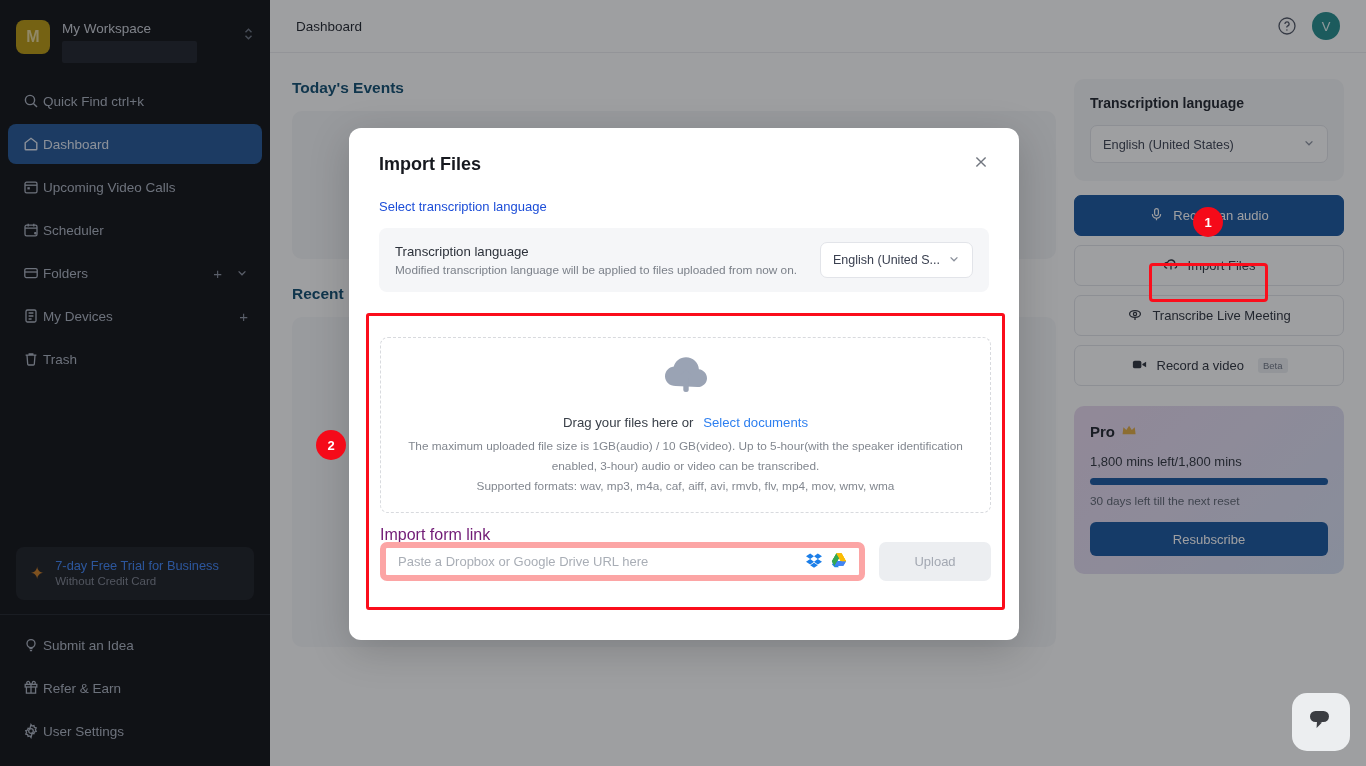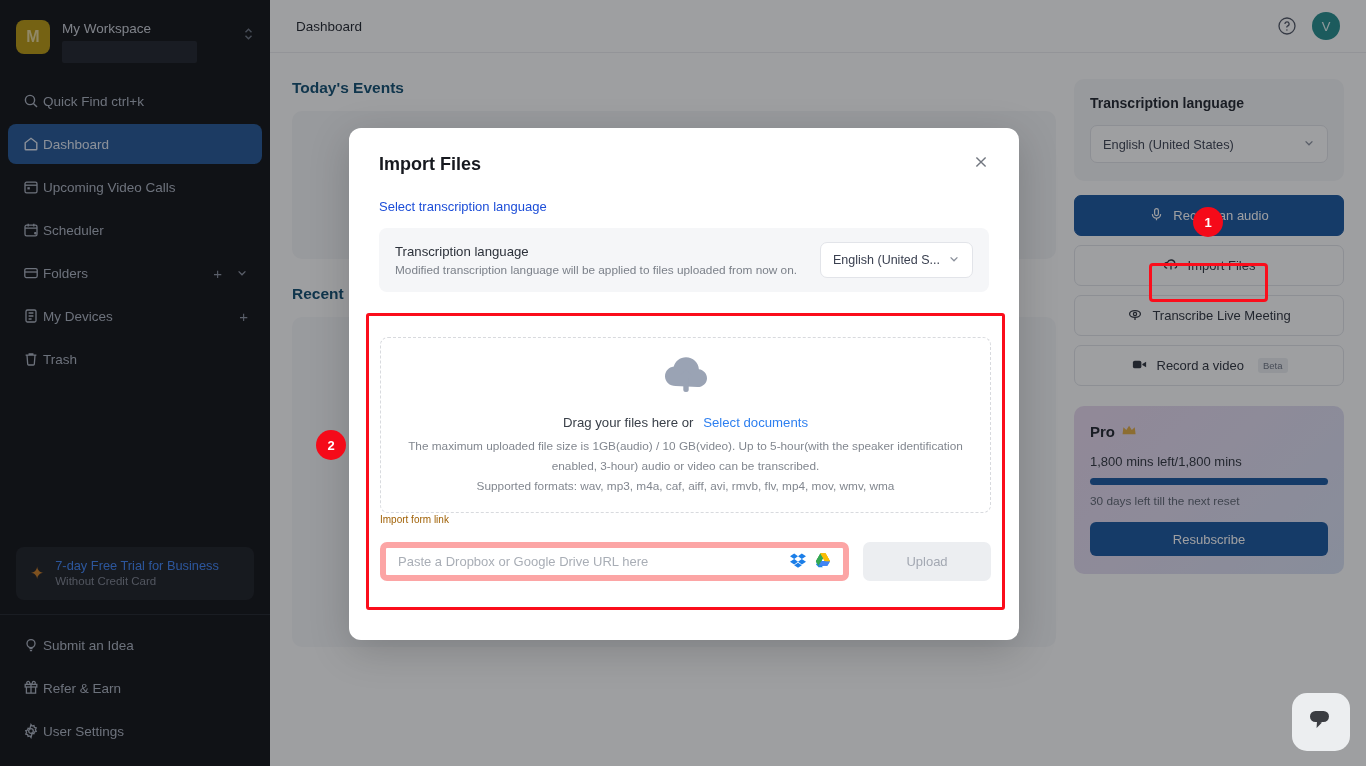--- a/index.html
+++ b/index.html
@@ -179,34 +179,34 @@
   .drop-zone {
     position: absolute; left: 31px; top: 209px; width: 611px; height: 176px;
     border: 1.5px dashed #d8dade; border-radius: 8px;
     display: flex; flex-direction: column; align-items: center; justify-content: center;
   }
   .cloud-ic { color: #9aa3b4; margin-bottom: 18px; }
   .dz-l1 { font-size: 13.2px; color: #3a4049; }
   .dz-link { color: #2d7ff0; cursor: pointer; margin-left: 6px; }
   .dz-sub { font-size: 11.8px; color: #82878f; text-align: center; line-height: 20px; max-width: 580px; margin-top: 6px; }
 
-  .form-label { position: absolute; left: 31px; top: 386px; font-size: 10px; color: #a16207; }
+  .form-label { position: absolute; left: 31px; top: 398px; font-size: 16px; color: #701a75; }
   .url-row { position: absolute; left: 31px; top: 414px; width: 611px; display: flex; gap: 14px; }
   .url-input {
     flex: 1; height: 39px; border: 6px solid #fca5a5; border-radius: 7px;
     display: flex; align-items: center; padding: 0 12px;
   }
   .url-input input {
     flex: 1; border: 0; outline: 0; font-size: 13px; color: #2b3039;
     font-family: "Liberation Sans", sans-serif; background: transparent;
   }
   .url-input input::placeholder { color: #a9aeb6; }
   .url-icons { display: flex; align-items: center; gap: 9px; }
   .upload-btn {
-    width: 128px; height: 39px; background: #eceef1; border-radius: 7px;
+    width: 112px; height: 39px; background: #eceef1; border-radius: 7px;
     display:flex; align-items:center; justify-content:center;
     font-size: 13px; color: #a3a8b2; cursor: default;
   }
 
   
   .marker {
     position: absolute; width: 30px; height: 30px; border-radius: 50%;
     background: #f50a19; color: #fff; font-size: 13px; font-weight: 700;
     display: flex; align-items: center; justify-content: center;
     z-index: 60;

